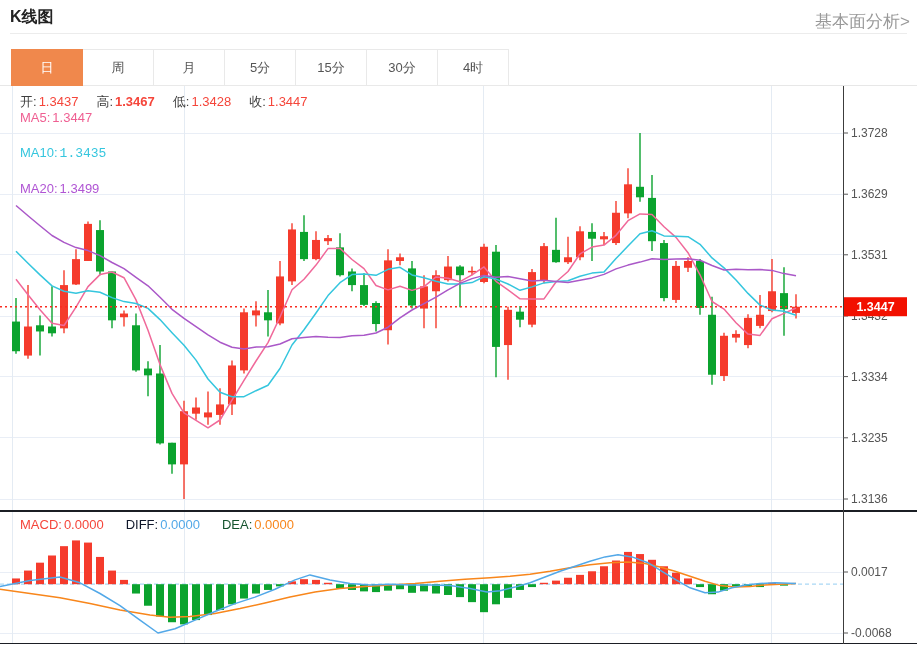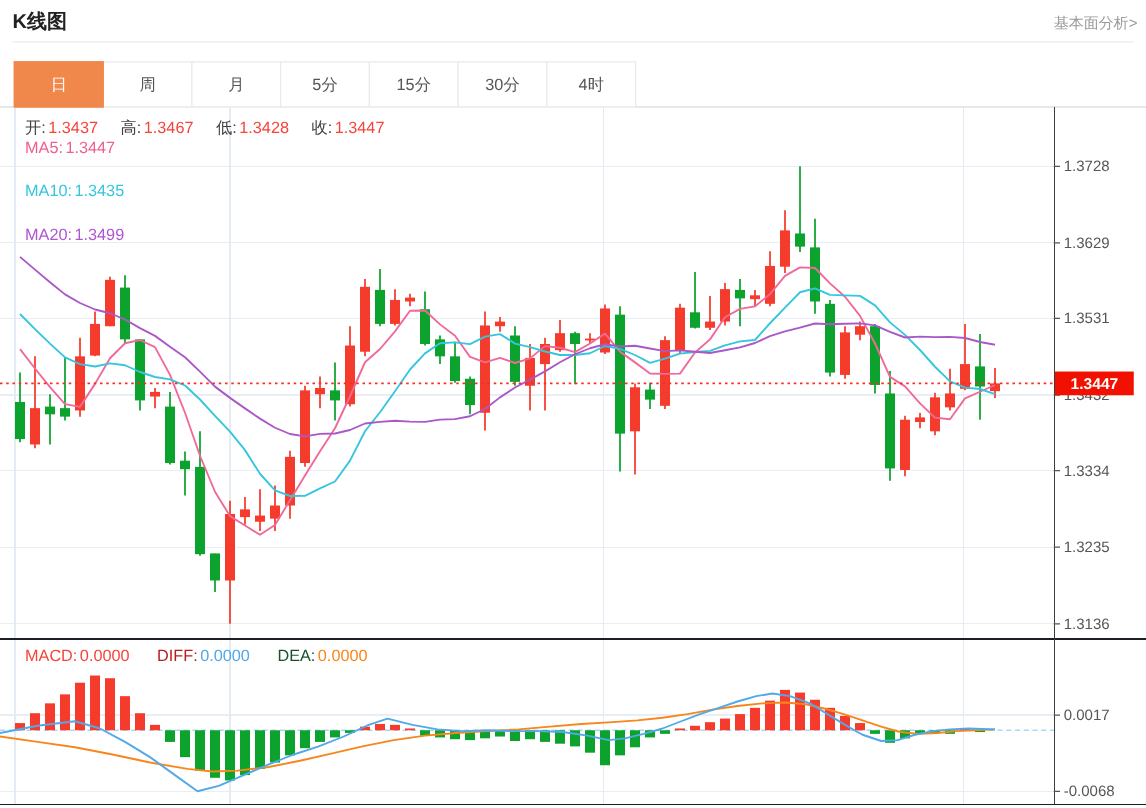--- a/index.html
+++ b/index.html
@@ -1,21 +1,21 @@
 <!DOCTYPE html>
 <html style="--tab-active: #f0884c;"><head>
 <meta charset="utf-8">
 <style>
   html,body{margin:0;padding:0;background:#fff;}
   #app{position:relative;width:917px;height:646px;background:#fff;overflow:hidden;
        font-family:"Liberation Sans","DejaVu Sans",sans-serif;}
   #chart-svg{position:absolute;left:0;top:0;}
   .overlay{position:absolute;z-index:5;}
   #page-title{left:10px;top:7px;font-size:16px;font-weight:bold;color:#222;}
-  #fundamental-link{right:7px;top:10px;font-size:12px;color:#999;text-decoration:none;cursor:pointer;}
+  #fundamental-link{right:7px;top:10px;font-size:17px;color:#999;text-decoration:none;cursor:pointer;}
   #header-divider{left:10px;top:33px;width:897px;height:1px;background:#ececec;}
   #tab-bar{left:12px;top:49px;display:flex;}
   .tab{width:70px;height:35px;line-height:35px;text-align:center;font-size:13px;color:#555;
        background:#fff;border:1px solid #e9e9e9;margin-left:-1px;cursor:pointer;box-sizing:content-box;}
   .tab.active{background:var(--tab-active,#f0884c);color:#fff;border-color:var(--tab-active,#f0884c);position:relative;z-index:2;}
   #ohlc-row{left:20px;top:93px;display:flex;gap:18px;font-size:13px;}
   #ma-row{left:20px;top:110px;display:flex;gap:20px;font-size:13px;flex-direction:column;}
   #macd-row{left:20px;top:517px;display:flex;gap:22px;font-size:13px;}
   .lg-label{color:#3f3f3f;margin-right:2px;}
   .lg-val{font-weight:normal;margin-top:40px;}
@@ -309,27 +309,27 @@
       <div class="tab">周</div>
       <div class="tab">月</div>
       <div class="tab">5分</div>
       <div class="tab">15分</div>
       <div class="tab">30分</div>
       <div class="tab">4时</div>
     </div>
 
   <div class="overlay" id="ohlc-row">
       <span><span class="lg-label">开:</span><span class="lg-val" style="color: rgb(245, 69, 58);">1.3437</span></span>
-      <span><span class="lg-label">高:</span><span class="lg-val" style="color: rgb(245, 69, 58);">1.3467</span></span>
+      <span><span class="lg-label">高:</span><span class="lg-val" style="color: rgb(245, 69, 58); font-weight: bold;">1.3467</span></span>
       <span><span class="lg-label">低:</span><span class="lg-val" style="color: rgb(245, 69, 58);">1.3428</span></span>
       <span><span class="lg-label">收:</span><span class="lg-val" style="color: rgb(245, 69, 58);">1.3447</span></span>
     </div>
   <div class="overlay" id="ma-row">
       <span><span class="lg-label" style="color: rgb(239, 95, 146);">MA5:</span><span class="lg-val" style="color: rgb(239, 95, 146);">1.3447</span></span>
-      <span><span class="lg-label" style="color: rgb(53, 198, 222);">MA10:</span><span class="lg-val" style="color: rgb(53, 198, 222);">1.3435</span></span>
+      <span><span class="lg-label" style="color: rgb(53, 198, 222);">MA10:</span><span class="lg-val" style="color: rgb(53, 198, 222); font-family: Liberation Mono, monospace;">1.3435</span></span>
       <span><span class="lg-label" style="color: rgb(176, 85, 212);">MA20:</span><span class="lg-val" style="color: rgb(176, 85, 212); text-align: right;">1.3499</span></span>
     </div>
   <div class="overlay" id="macd-row">
       <span><span class="lg-label" style="color: rgb(245, 69, 58); text-align: center;">MACD:</span><span class="lg-val" style="color: rgb(245, 69, 58);">0.0000</span></span>
-      <span><span class="lg-label" style="color: #b91c1c;">DIFF:</span><span class="lg-val" style="color: rgb(82, 168, 232);">0.0000</span></span>
+      <span><span class="lg-label" style="color: #0f172a;">DIFF:</span><span class="lg-val" style="color: rgb(82, 168, 232);">0.0000</span></span>
       <span><span class="lg-label" style="color: #14532d;">DEA:</span><span class="lg-val" style="color: rgb(248, 134, 27);">0.0000</span></span>
     </div>
 </div>
 
 </body></html>

